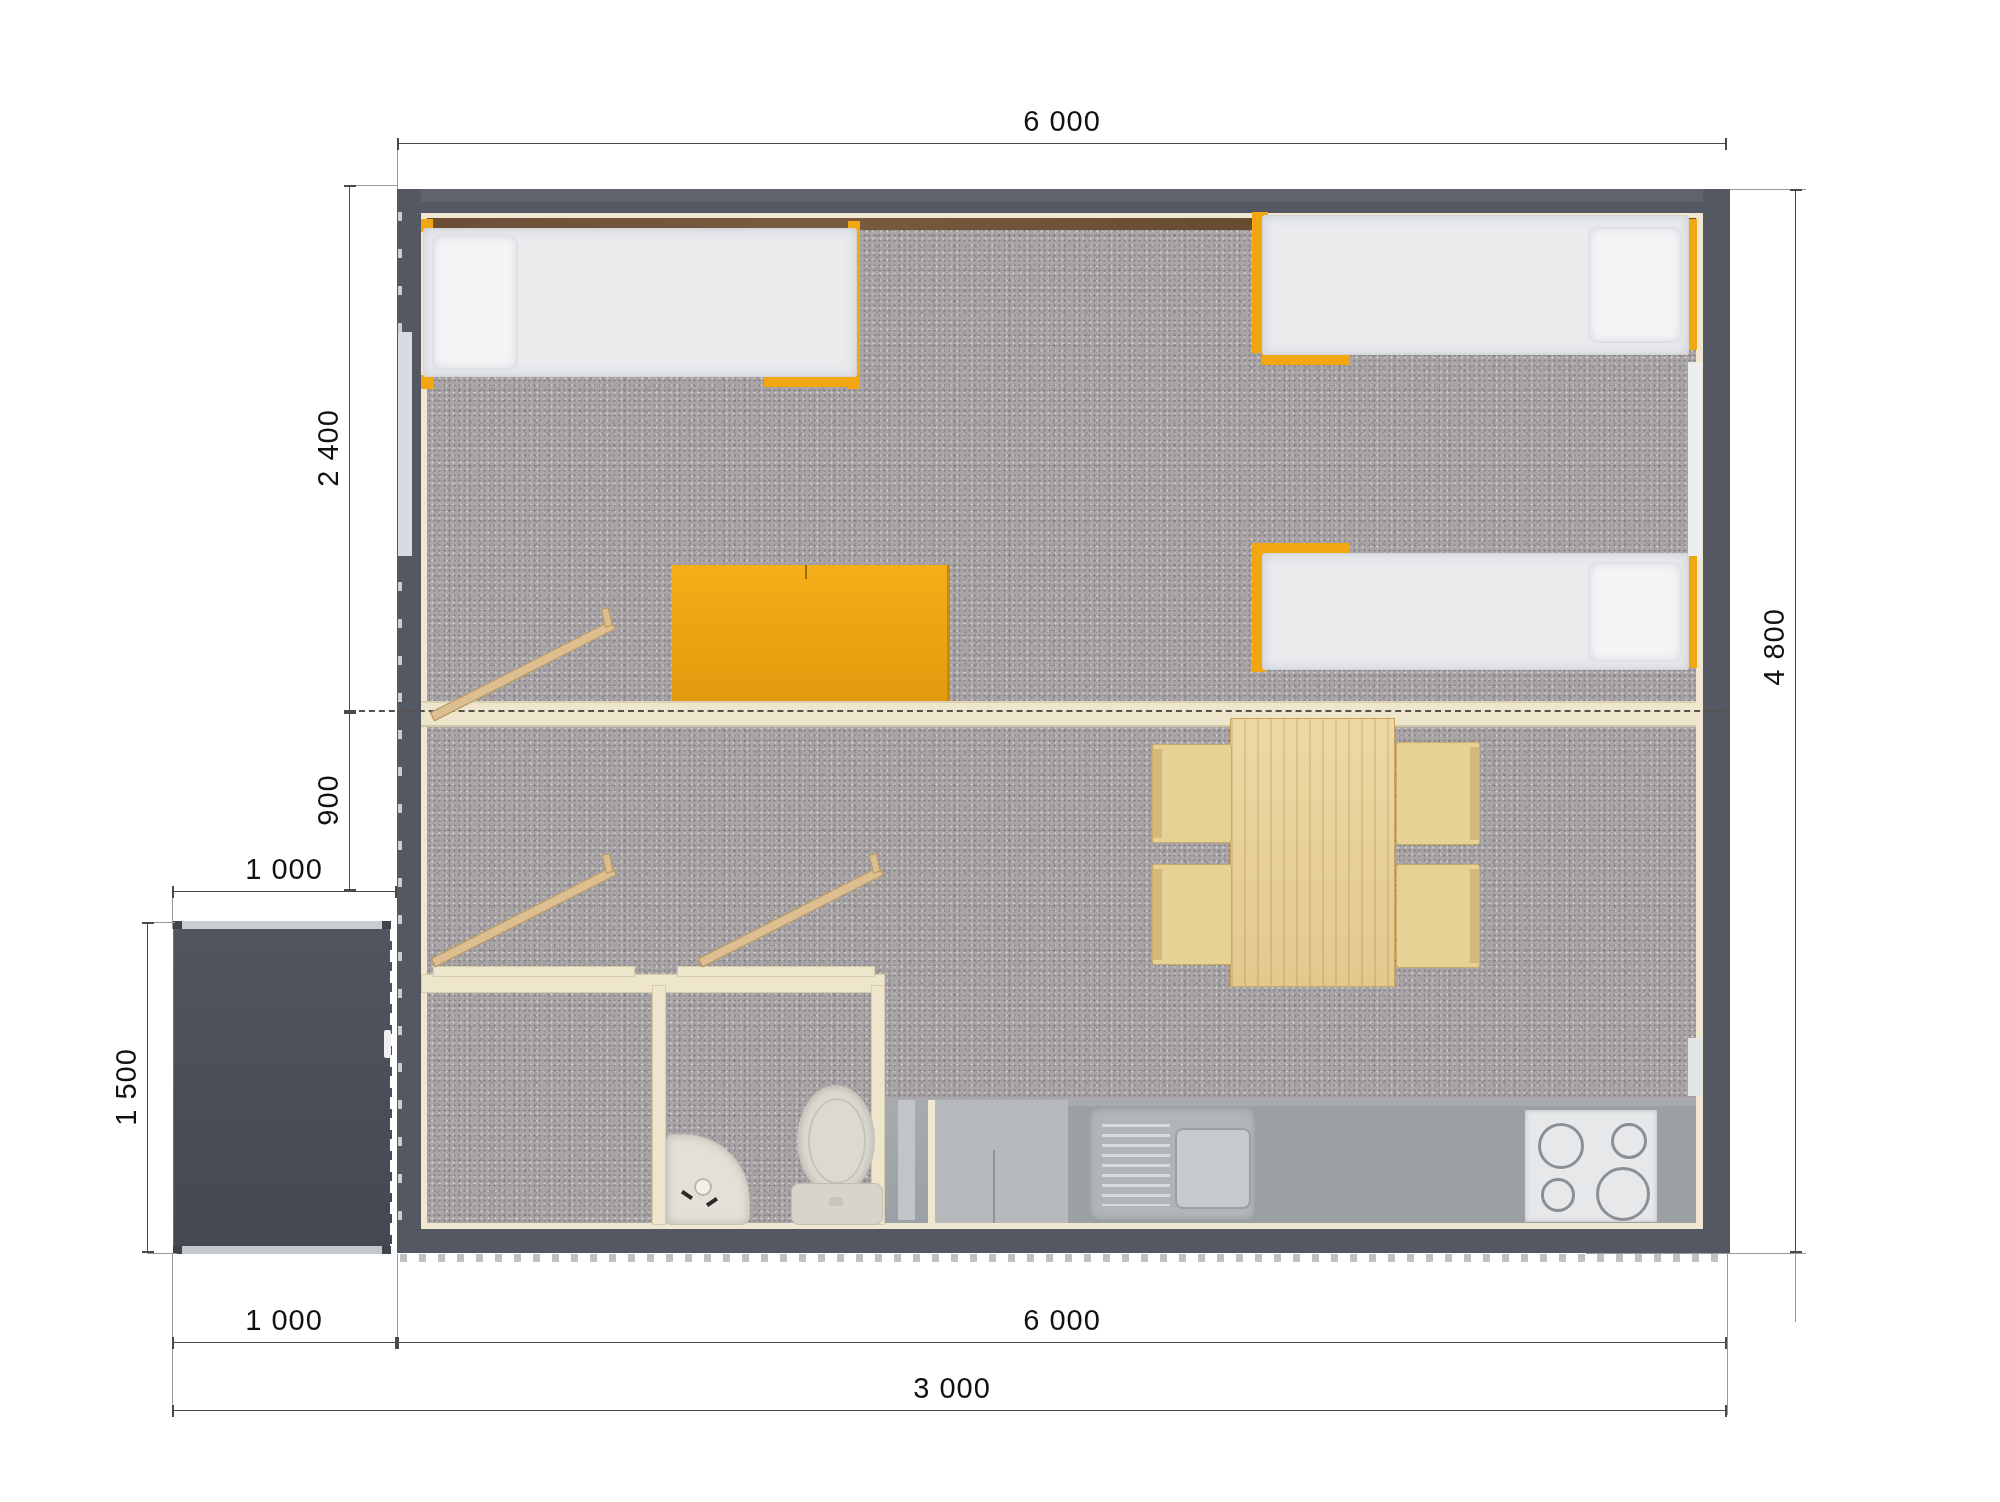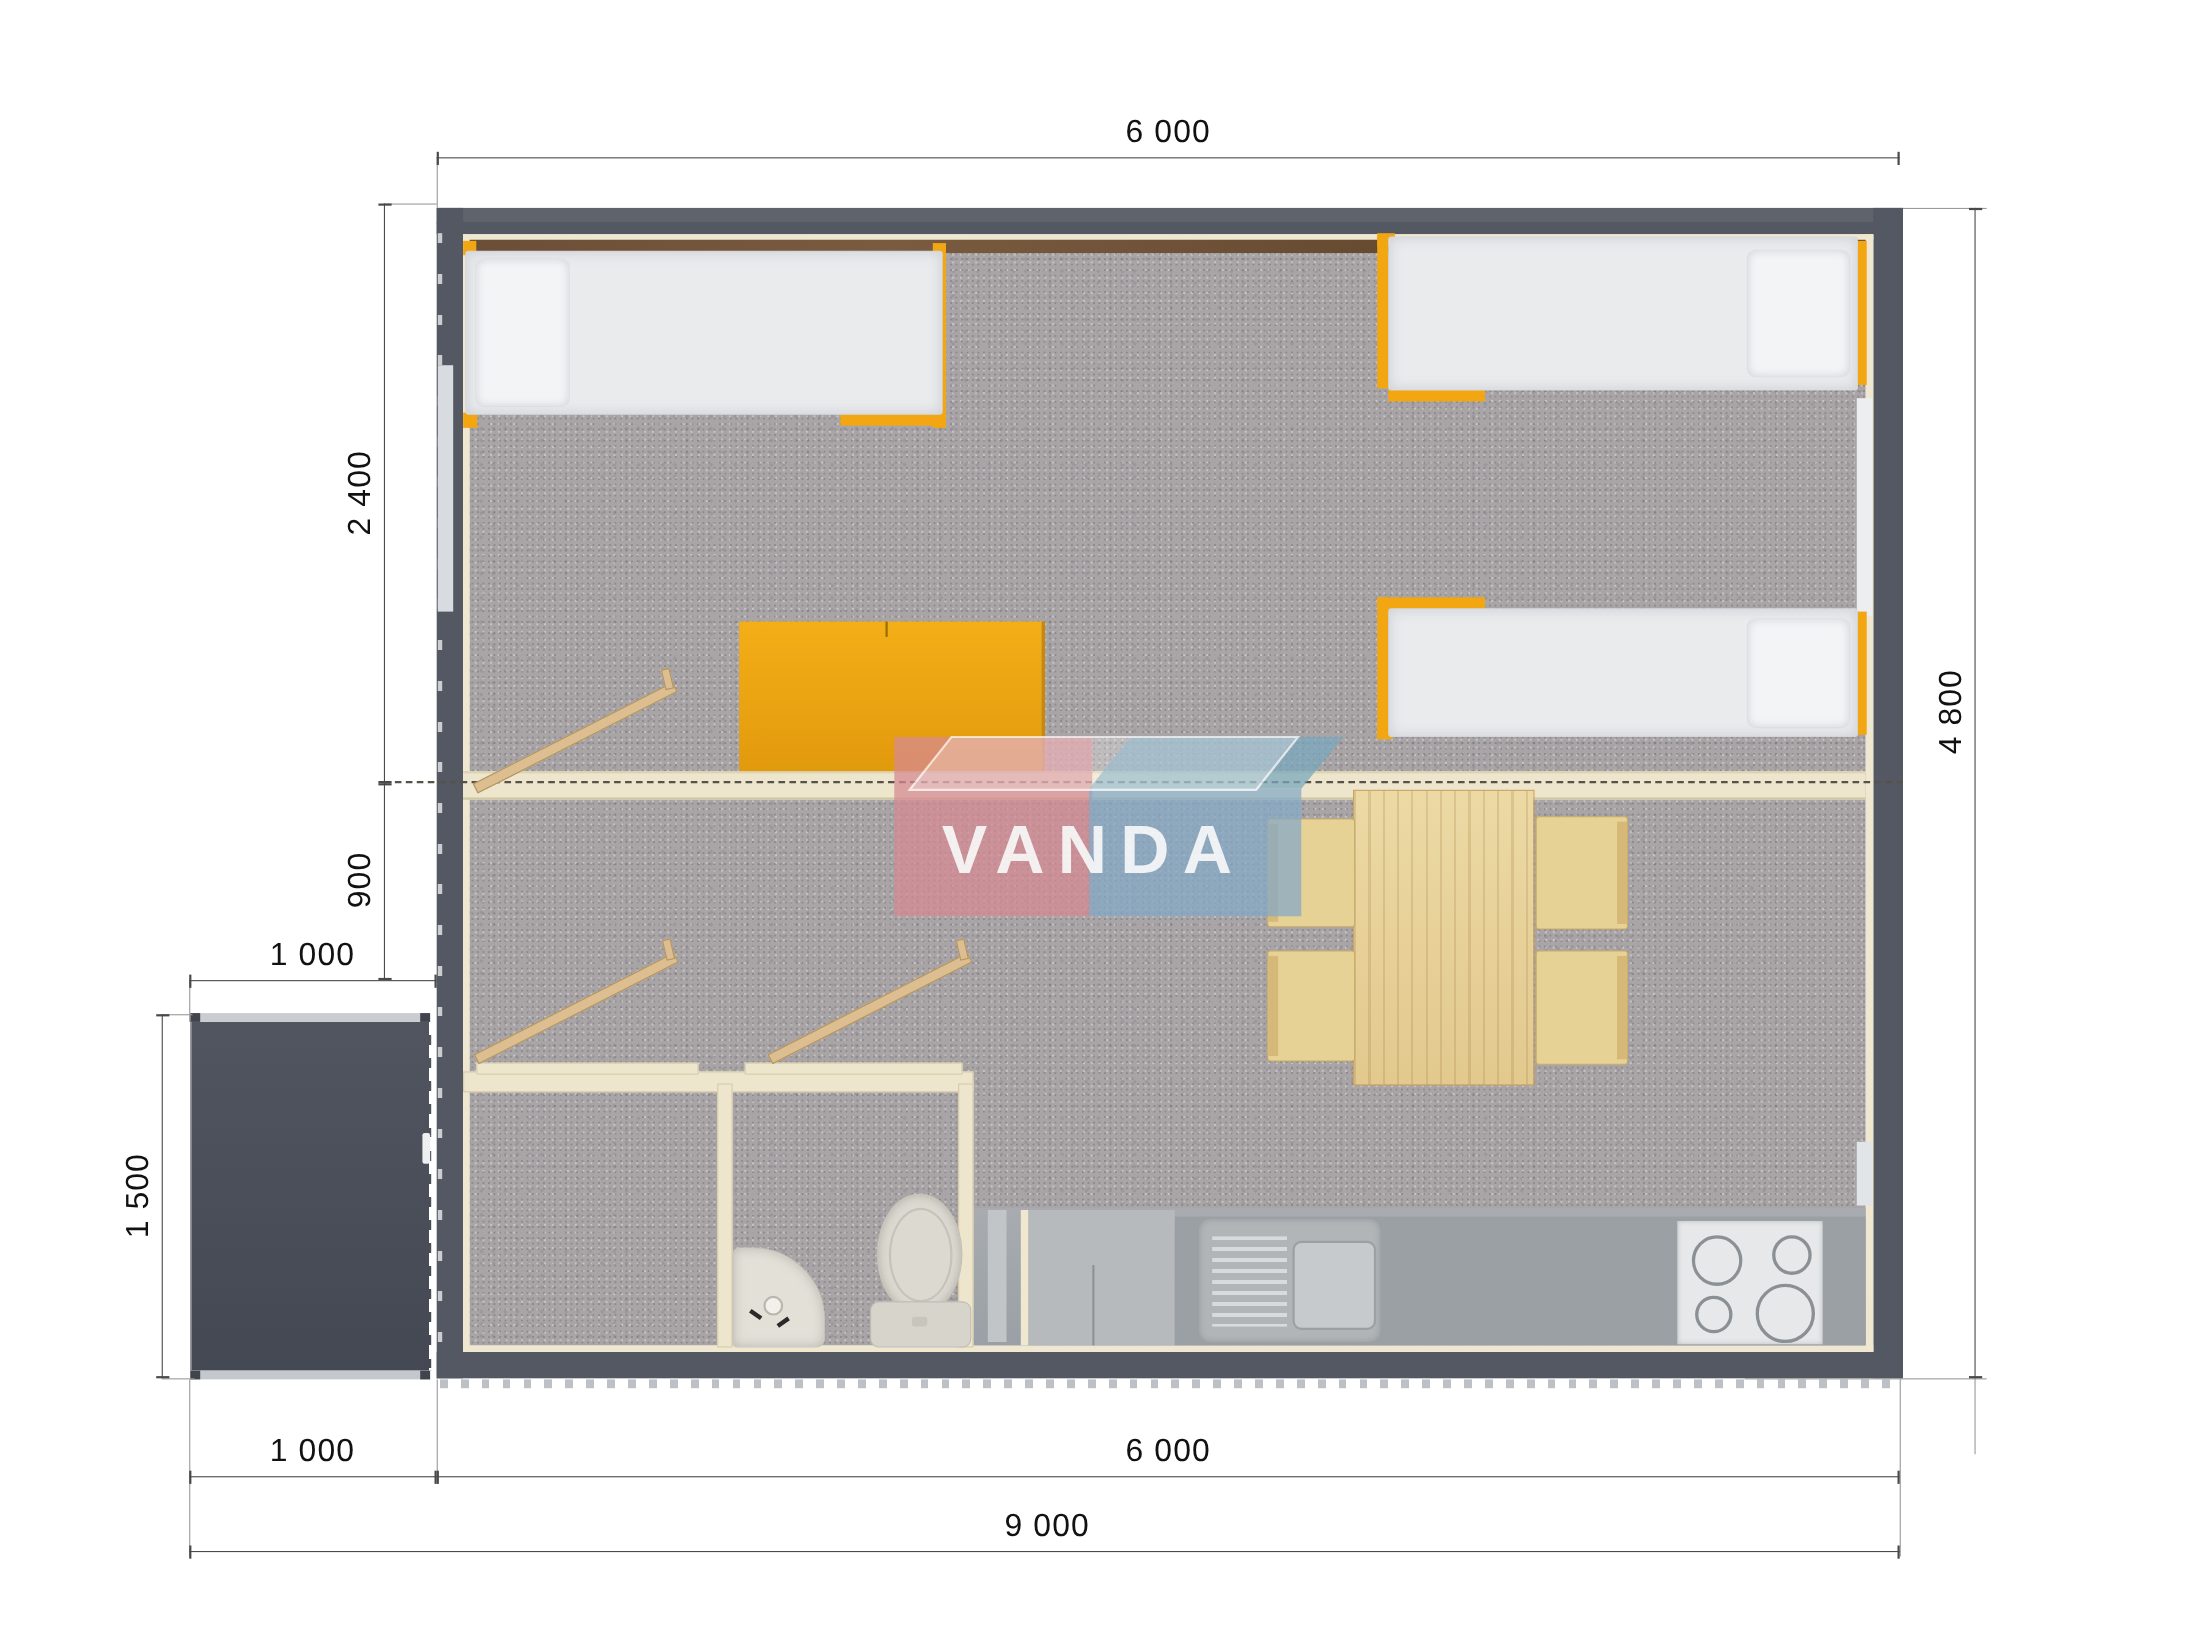--- a/index.html
+++ b/index.html
@@ -169,29 +169,20 @@
   <div class="abs" style="left:173px;top:1246px;width:9px;height:8px;background:#3F444D;"></div>
   <div class="abs" style="left:382px;top:1246px;width:9px;height:8px;background:#3F444D;"></div>
 
   <div class="abs" style="left:390px;top:929px;width:4px;height:317px;
        background:repeating-linear-gradient(180deg,#fff 0 12px,transparent 12px 21px);"></div>
   <div class="abs" style="left:384px;top:1030px;width:7px;height:28px;background:#EDEFF1;border-radius:2px;"></div>
 
   <div class="abs" style="left:400px;top:1254px;width:1327px;height:8px;opacity:.75;
        background:repeating-linear-gradient(90deg,#A7ABB0 0 7px,transparent 7px 19px);"></div>
 
-  <div class="abs" style="left:808px;top:663px;width:420px;height:175px;opacity:.92;">
-    <svg width="420" height="175" viewBox="0 0 420 175">
-      <rect x="5" y="7" width="180" height="163" fill="rgba(214,137,146,0.80)"></rect>
-      <polygon points="182,54 220,7 413,7 375,54" fill="rgba(121,168,189,0.80)"></polygon>
-      <rect x="182" y="54" width="193" height="116" fill="rgba(133,169,199,0.80)"></rect>
-      <polygon points="19,55 57,7 372,7 334,55" fill="rgba(255,255,255,0.28)" stroke="rgba(255,255,255,0.75)" stroke-width="2"></polygon>
-      <text x="186" y="131" text-anchor="middle" font-family="Liberation Sans, sans-serif" font-size="62" font-weight="bold" letter-spacing="12" fill="rgba(255,255,255,0.92)">VANDA</text>
-    </svg>
-  </div>
 
   <div class="ext" style="left:397px;top:143px;width:1px;height:46px;"></div>
   <div class="ext" style="left:349px;top:185px;width:48px;height:1px;"></div>
   <div class="ext" style="left:172px;top:891px;width:1px;height:38px;"></div>
   <div class="ext" style="left:147px;top:922px;width:28px;height:1px;"></div>
   <div class="ext" style="left:147px;top:1253px;width:30px;height:1px;"></div>
   <div class="ext" style="left:1730px;top:189px;width:76px;height:1px;"></div>
   <div class="ext" style="left:1586px;top:1253px;width:220px;height:1px;"></div>
   <div class="ext" style="left:1795px;top:1253px;width:1px;height:69px;"></div>
   <div class="ext" style="left:172px;top:1254px;width:1px;height:161px;"></div>
@@ -209,15 +200,15 @@
   <div class="dimh" style="left:172px;top:1410px;width:1555px;"></div>
 
   <div class="dlab" style="left:1062px;top:121px;">6 000</div>
   <div class="dlab vlab" style="left:328px;top:448px;">2 400</div>
   <div class="dlab vlab" style="left:328px;top:800px;">900</div>
   <div class="dlab" style="left:284px;top:869px;">1 000</div>
   <div class="dlab vlab" style="left:126px;top:1087px;">1 500</div>
   <div class="dlab vlab" style="left:1774px;top:647px;">4 800</div>
   <div class="dlab" style="left:284px;top:1320px;">1 000</div>
   <div class="dlab" style="left:1062px;top:1320px;">6 000</div>
-  <div class="dlab" style="left:952px;top:1388px;">9 000</div>
+  <div class="dlab" style="left:952px;top:1388px;">3 000</div>
 
 </div>
 
 </body></html>

